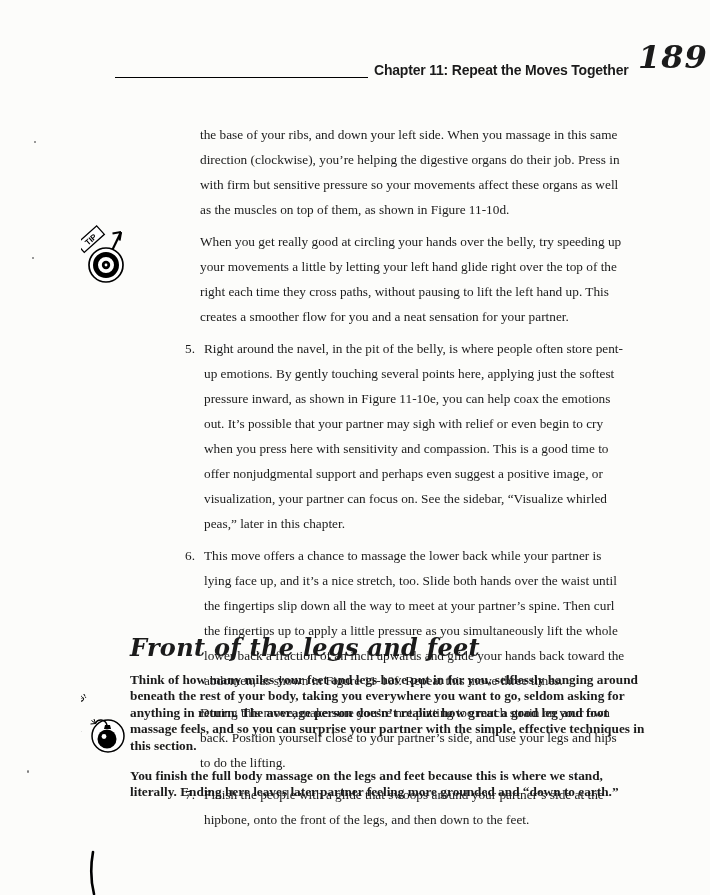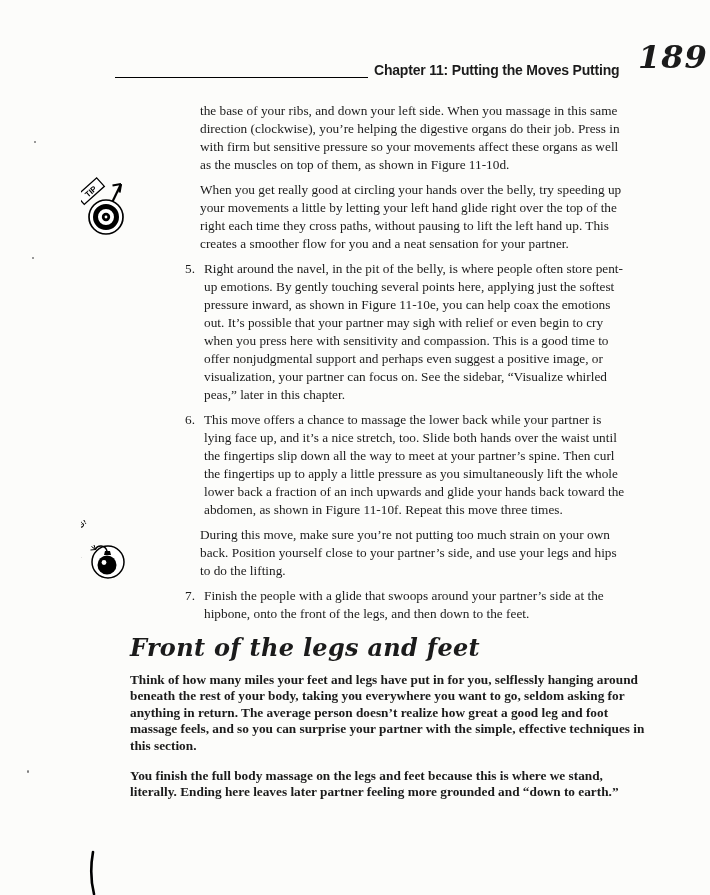--- a/index.html
+++ b/index.html
@@ -27,22 +27,22 @@
   }
   .page-number {
     position: absolute; left: 638px; top: 38px;
     font-family: "DejaVu Serif", serif;
     font-style: italic; font-weight: bold;
     font-size: 32px; letter-spacing: 1px;
   }
 
   
   .content {
-    position: absolute; left: 200px; top: 102px; width: 430px;
-    font-size: 13.3px; line-height: 18px;
+    position: absolute; left: 200px; top: 122px; width: 430px;
+    font-size: 13.3px; line-height: 25px;
   }
   .content p { margin: 0 0 7px 0; }
   .step { position: relative; margin: 0 0 7px 0; padding-left: 4px; }
   .step .num { position: absolute; left: -15px; top: 0; }
   .icon-block { position: relative; }
   .margin-icon {
     position: absolute; left: -119px; top: -6px;
     width: 50px; height: 64px;
   }
   .margin-icon svg { display: block; }
@@ -66,21 +66,21 @@
   .speck-2 { left: 32px; top: 257px; width: 2px; height: 2px; }
   .speck-3 { left: 27px; top: 770px; width: 2px; height: 3px; }
   .pen-mark { position: absolute; left: 86px; top: 850px; }
 </style>
 </head>
 <body>
 
 <div class="page">
 
   <div class="header-rule"></div>
-  <div class="chapter-title">Chapter 11: Putting the Moves Putting</div>
+  <div class="chapter-title">Chapter 11: Repeat the Moves Together</div>
   <div class="page-number">189</div>
 
   <div class="content">
 
     <p>the base of your ribs, and down your left side. When you massage in this same direction (clockwise), you’re helping the digestive organs do their job. Press in with firm but sensitive pressure so your movements affect these organs as well as the muscles on top of them, as shown in Figure 11-10d.</p>
 
     <div class="icon-block">
       <span class="margin-icon">
         <svg width="50" height="64" viewBox="0 0 50 64">
           <g transform="rotate(-42 10 16)">

